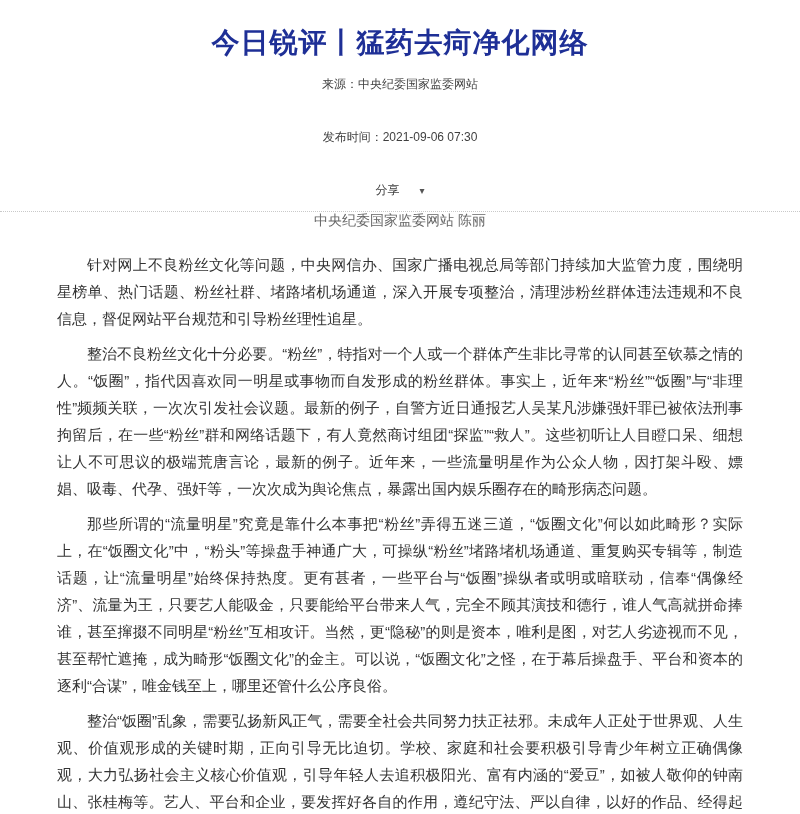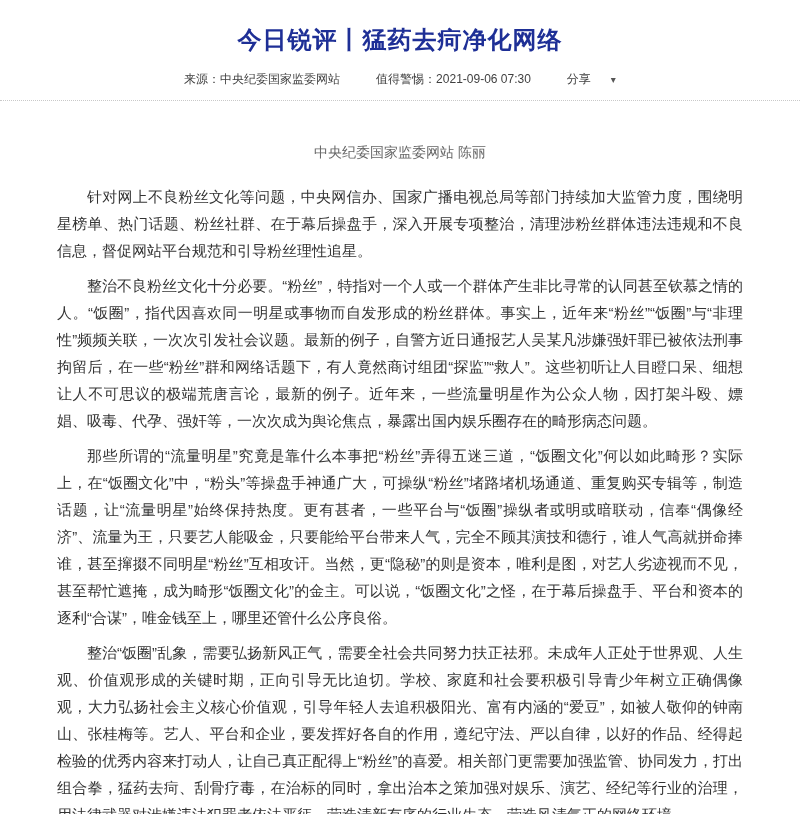--- a/index.html
+++ b/index.html
@@ -12,34 +12,35 @@
   .page {
     width: 800px;
     min-height: 814px;
     background: #ffffff;
     box-sizing: border-box;
     overflow: hidden;
   }
   .title {
     margin: 26px 20px 0;
     text-align: center;
-    font-size: 24px;
+    font-size: 28px;
     font-weight: bold;
     color: #1e2f96;
     letter-spacing: 1px;
     line-height: 1.2;
   }
   .meta {
     margin-top: 16px;
     display: flex;
     justify-content: center;
     align-items: center;
     gap: 36px;
     font-size: 12px;
     color: #3f3f3f;
+    flex-direction: column;
   }
   .meta-item { white-space: nowrap; }
   .share {
     cursor: pointer;
     display: inline-flex;
     align-items: center;
     gap: 20px;
   }
   .share .arrow {
     font-size: 10px;
@@ -47,21 +48,20 @@
     line-height: 1;
     transform: translateY(1px);
   }
   .divider {
     margin-top: 12px;
     width: 800px;
     height: 0;
     border-bottom: 1px dotted #c9c9c9;
   }
   .byline {
-    margin-top: 43px;
     text-align: center;
     font-size: 14px;
     color: #666666;
   }
   .content {
     margin-top: 21px;
     padding: 0 57px 30px;
   }
   .content p {
     margin: 0 0 8px;
@@ -76,32 +76,32 @@
 </head>
 <body>
 
 <div class="page">
 
   <h1 class="title">今日锐评丨猛药去疴净化网络</h1>
 
   <div class="meta">
     <span class="meta-item"><span>来源：</span><span>中央纪委国家监委网站</span></span>
 
-    <span class="meta-item"><span>值得警惕：</span><span>2021-09-06 07:30</span></span>
+    <span class="meta-item"><span>发布时间：</span><span>2021-09-06 07:30</span></span>
 
     <span class="meta-item share">
       <span>分享</span>
       <span class="arrow">▾</span>
     </span>
   </div>
 
   <div class="divider"></div>
 
   <div class="byline">中央纪委国家监委网站 陈丽</div>
 
   <div class="content">
-    <p>针对网上不良粉丝文化等问题，中央网信办、国家广播电视总局等部门持续加大监管力度，围绕明星榜单、热门话题、粉丝社群、在于幕后操盘手，深入开展专项整治，清理涉粉丝群体违法违规和不良信息，督促网站平台规范和引导粉丝理性追星。</p>
+    <p>针对网上不良粉丝文化等问题，中央网信办、国家广播电视总局等部门持续加大监管力度，围绕明星榜单、热门话题、粉丝社群、堵路堵机场通道，深入开展专项整治，清理涉粉丝群体违法违规和不良信息，督促网站平台规范和引导粉丝理性追星。</p>
     <p>整治不良粉丝文化十分必要。“粉丝”，特指对一个人或一个群体产生非比寻常的认同甚至钦慕之情的人。“饭圈”，指代因喜欢同一明星或事物而自发形成的粉丝群体。事实上，近年来“粉丝”“饭圈”与“非理性”频频关联，一次次引发社会议题。最新的例子，自警方近日通报艺人吴某凡涉嫌强奸罪已被依法刑事拘留后，在一些“粉丝”群和网络话题下，有人竟然商讨组团“探监”“救人”。这些初听让人目瞪口呆、细想让人不可思议的极端荒唐言论，最新的例子。近年来，一些流量明星作为公众人物，因打架斗殴、嫖娼、吸毒、代孕、强奸等，一次次成为舆论焦点，暴露出国内娱乐圈存在的畸形病态问题。</p>
     <p>那些所谓的“流量明星”究竟是靠什么本事把“粉丝”弄得五迷三道，“饭圈文化”何以如此畸形？实际上，在“饭圈文化”中，“粉头”等操盘手神通广大，可操纵“粉丝”堵路堵机场通道、重复购买专辑等，制造话题，让“流量明星”始终保持热度。更有甚者，一些平台与“饭圈”操纵者或明或暗联动，信奉“偶像经济”、流量为王，只要艺人能吸金，只要能给平台带来人气，完全不顾其演技和德行，谁人气高就拼命捧谁，甚至撺掇不同明星“粉丝”互相攻讦。当然，更“隐秘”的则是资本，唯利是图，对艺人劣迹视而不见，甚至帮忙遮掩，成为畸形“饭圈文化”的金主。可以说，“饭圈文化”之怪，在于幕后操盘手、平台和资本的逐利“合谋”，唯金钱至上，哪里还管什么公序良俗。</p>
     <p>整治“饭圈”乱象，需要弘扬新风正气，需要全社会共同努力扶正祛邪。未成年人正处于世界观、人生观、价值观形成的关键时期，正向引导无比迫切。学校、家庭和社会要积极引导青少年树立正确偶像观，大力弘扬社会主义核心价值观，引导年轻人去追积极阳光、富有内涵的“爱豆”，如被人敬仰的钟南山、张桂梅等。艺人、平台和企业，要发挥好各自的作用，遵纪守法、严以自律，以好的作品、经得起检验的优秀内容来打动人，让自己真正配得上“粉丝”的喜爱。相关部门更需要加强监管、协同发力，打出组合拳，猛药去疴、刮骨疗毒，在治标的同时，拿出治本之策加强对娱乐、演艺、经纪等行业的治理，用法律武器对涉嫌违法犯罪者依法严惩，营造清新有序的行业生态，营造风清气正的网络环境。</p>
   </div>
 
 </div>
 
 </body></html>

